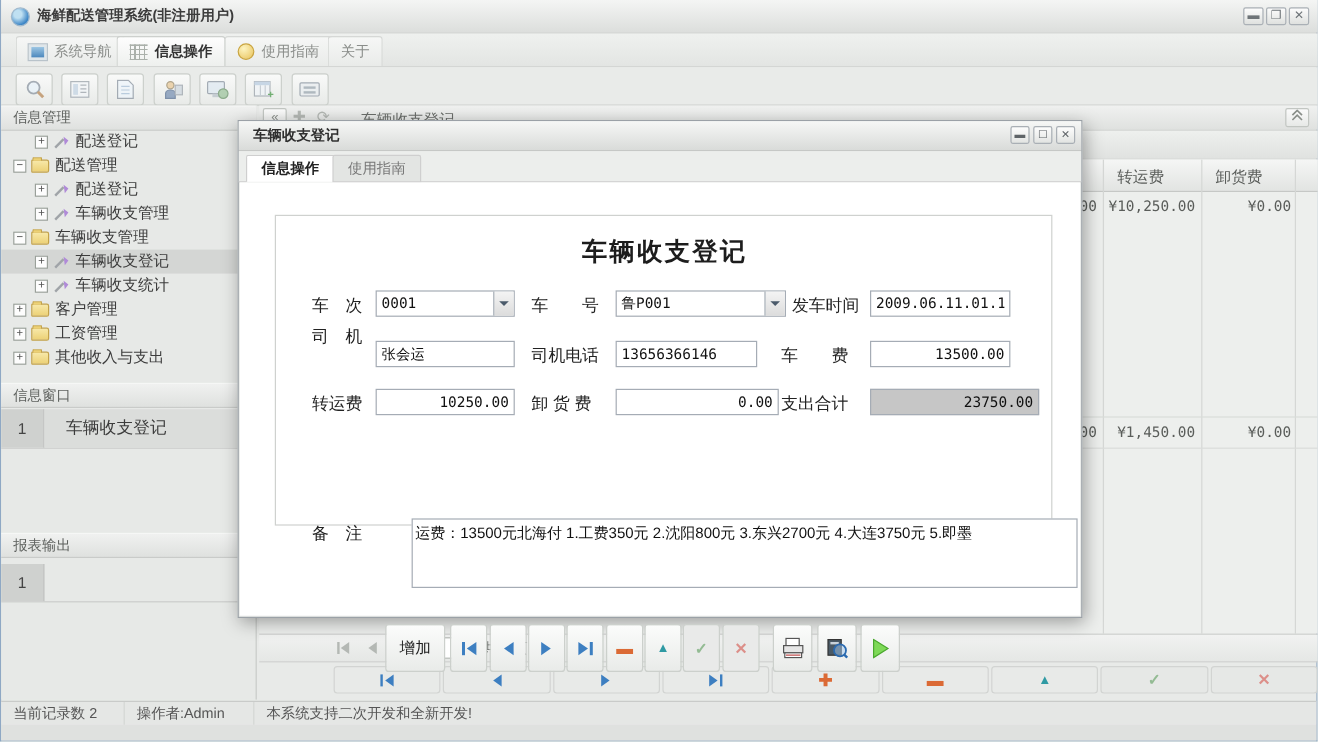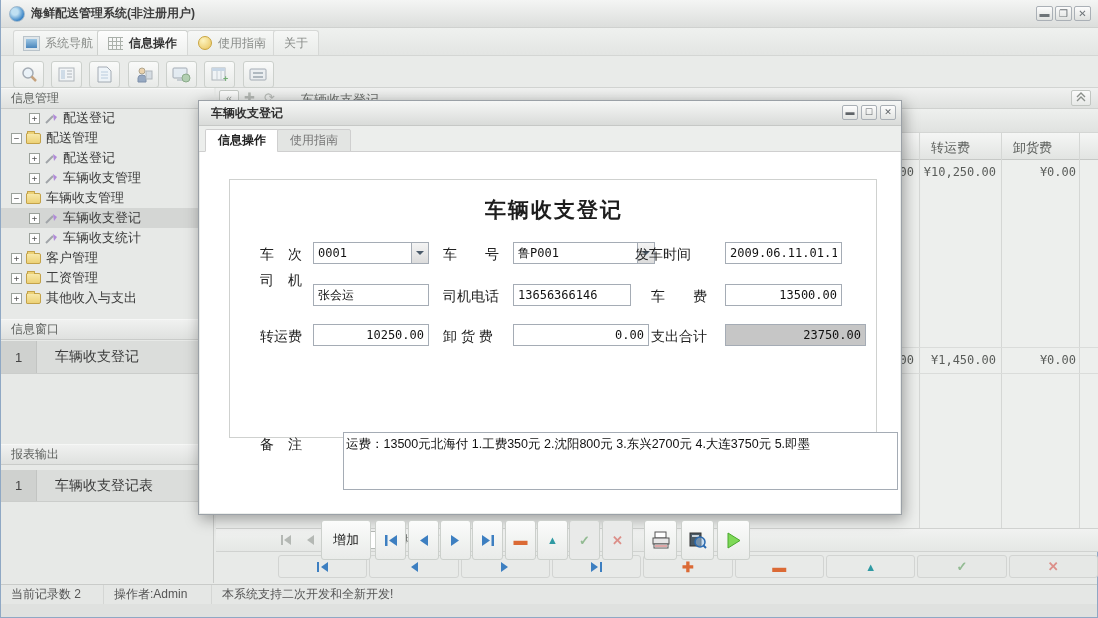--- a/index.html
+++ b/index.html
@@ -328,21 +328,20 @@
 
     <div class="sec-head" style="top:231px;">信息窗口</div>
     <div class="numrow" style="top:253px; height:33px;">
       <div class="numcell">1</div>
       <div class="lblcell">车辆收支登记</div>
     </div>
 
     <div class="sec-head" style="top:356px;">报表输出</div>
     <div class="numrow" style="top:382px; height:32px;">
       <div class="numcell">1</div>
-      <div class="lblcell">车辆收支登记表</div>
     </div>
   </div>
 
   <div id="main" class="abs">
     <div id="main-head">
       <div class="mh-btn" style="left:3px;">«</div>
       <span class="mh-ico" style="left:28px;">✚</span>
       <span class="mh-ico" style="left:48px;">⟳</span>
       <span id="main-tab-label">车辆收支登记</span>
       <div class="mh-btn" id="collapse-right">
@@ -478,21 +477,21 @@
         <span class="flabel" style="left:30px; top:66px;">车　次</span>
         <div class="combo" style="left:83px; top:62px; width:116px;">
           <span class="cval">0001</span>
           <span class="carrow"></span>
         </div>
         <span class="flabel" style="left:213px; top:66px;">车　　号</span>
         <div class="combo" style="left:283px; top:62px; width:142px;">
           <span class="cval">鲁P001</span>
           <span class="carrow"></span>
         </div>
-        <span class="flabel" style="left:405px; top:66px;">发车时间</span>
+        <span class="flabel" style="left:430px; top:66px;">发车时间</span>
         <input class="fval" style="left: 495px; top: 62px; width: 117px;" value="2009.06.11.01.10">
 
         <span class="flabel" style="left:30px; top:92px;text-align:center;">司　机</span>
         <input class="fval" style="left: 83px; top: 104px; width: 116px;" value="张会运">
         <span class="flabel" style="left:213px; top:108px;">司机电话</span>
         <input class="fval" style="left: 283px; top: 104px; width: 118px;" value="13656366146">
         <span class="flabel" style="left:421px; top:108px;">车　　费</span>
         <input class="fval num" style="left: 495px; top: 104px; width: 117px;" value="13500.00">
 
         <span class="flabel" style="left:30px; top:148px;">转运费</span>

